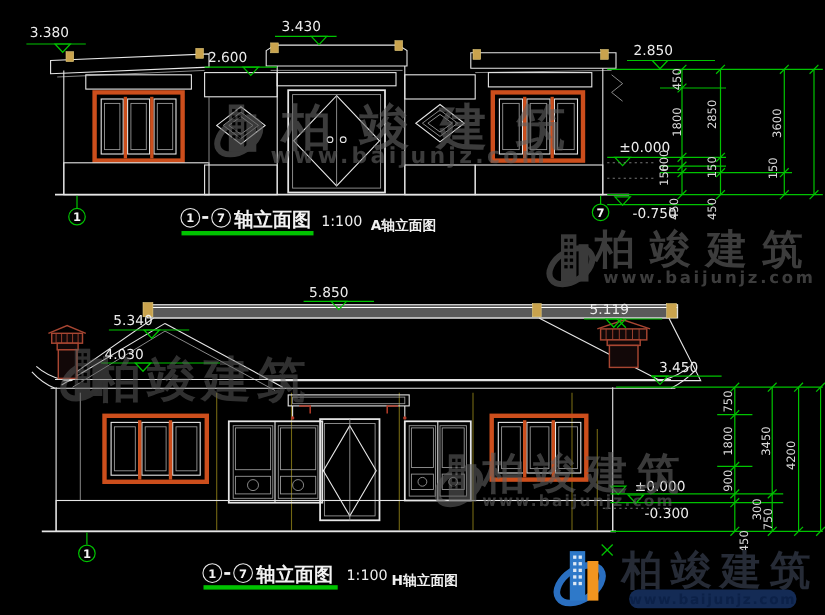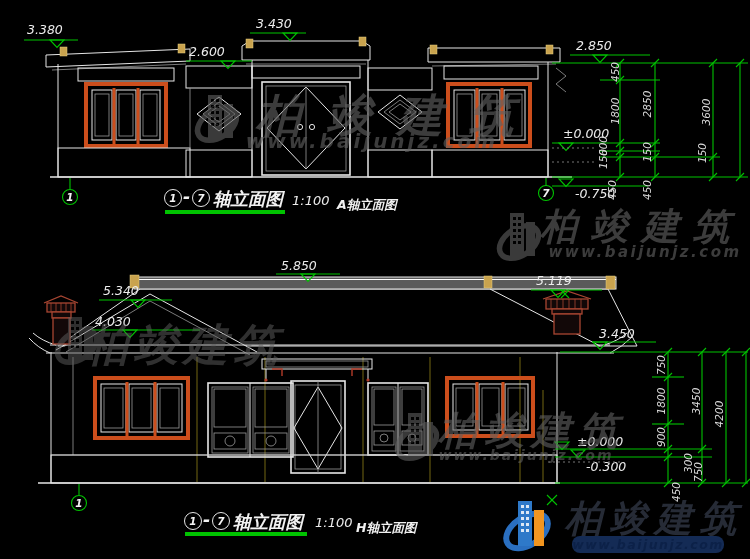--- a/index.html
+++ b/index.html
@@ -1,16 +1,16 @@
 <!DOCTYPE html>
 <html><head>
 <meta charset="utf-8">
 <style>
   html,body{margin:0;padding:0;background:#000;}
-  .stage{position:relative;width:750px;height:559px;background:#000;overflow:hidden;font-style:italic;}
+  .stage{position:relative;width:750px;height:559px;background:#000;overflow:hidden;}
   svg text{font-family:"DejaVu Sans","Liberation Sans",sans-serif;}
   .w{stroke:#e6e6e6;fill:none;stroke-width:1;}
   .w2{stroke:#e6e6e6;fill:none;stroke-width:1.6;}
   .wt{stroke:#9a9a9a;fill:none;stroke-width:.8;}
   .g{stroke:#00c300;fill:none;stroke-width:1.1;}
   .gf{fill:#00c300;}
   .lvl{fill:#ececec;font-size:12.5px;}
   .dim{fill:#d9d9d9;font-size:10.5px;text-anchor:middle;}
   .ttl{fill:#f2f2f2;font-size:17.5px;font-weight:bold;}
   .sub{fill:#f0f0f0;font-size:12.5px;font-weight:bold;}

